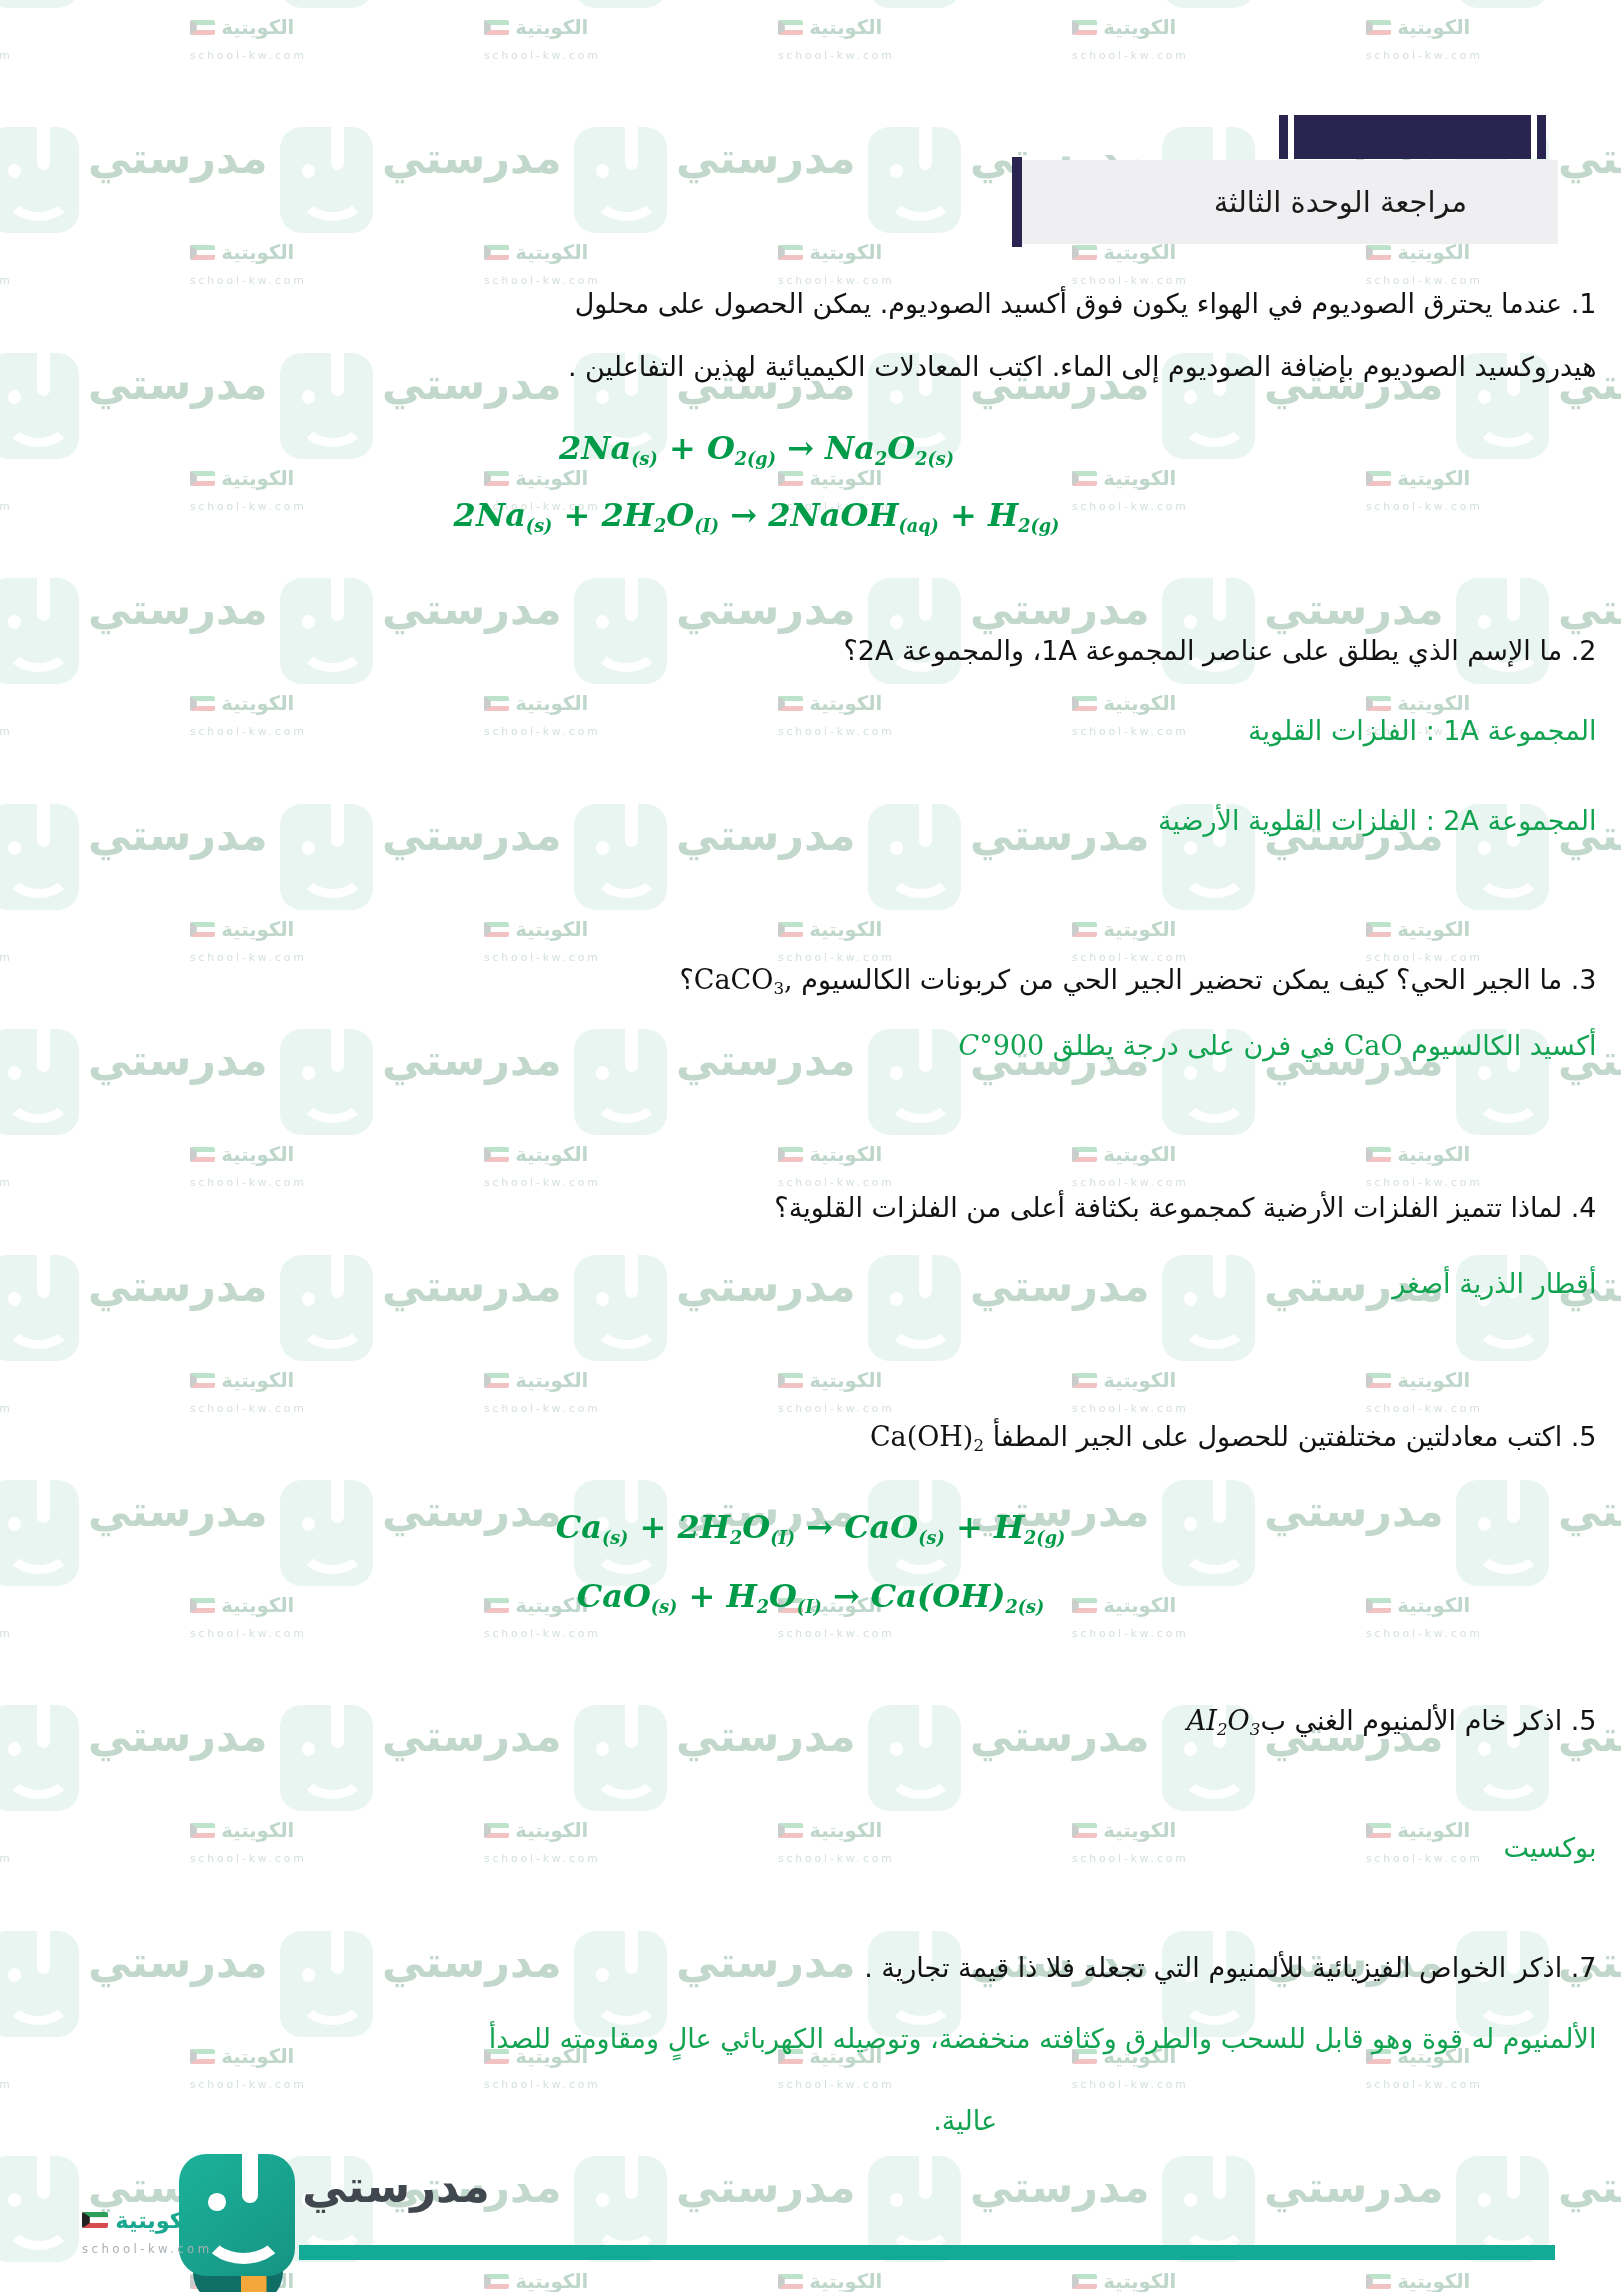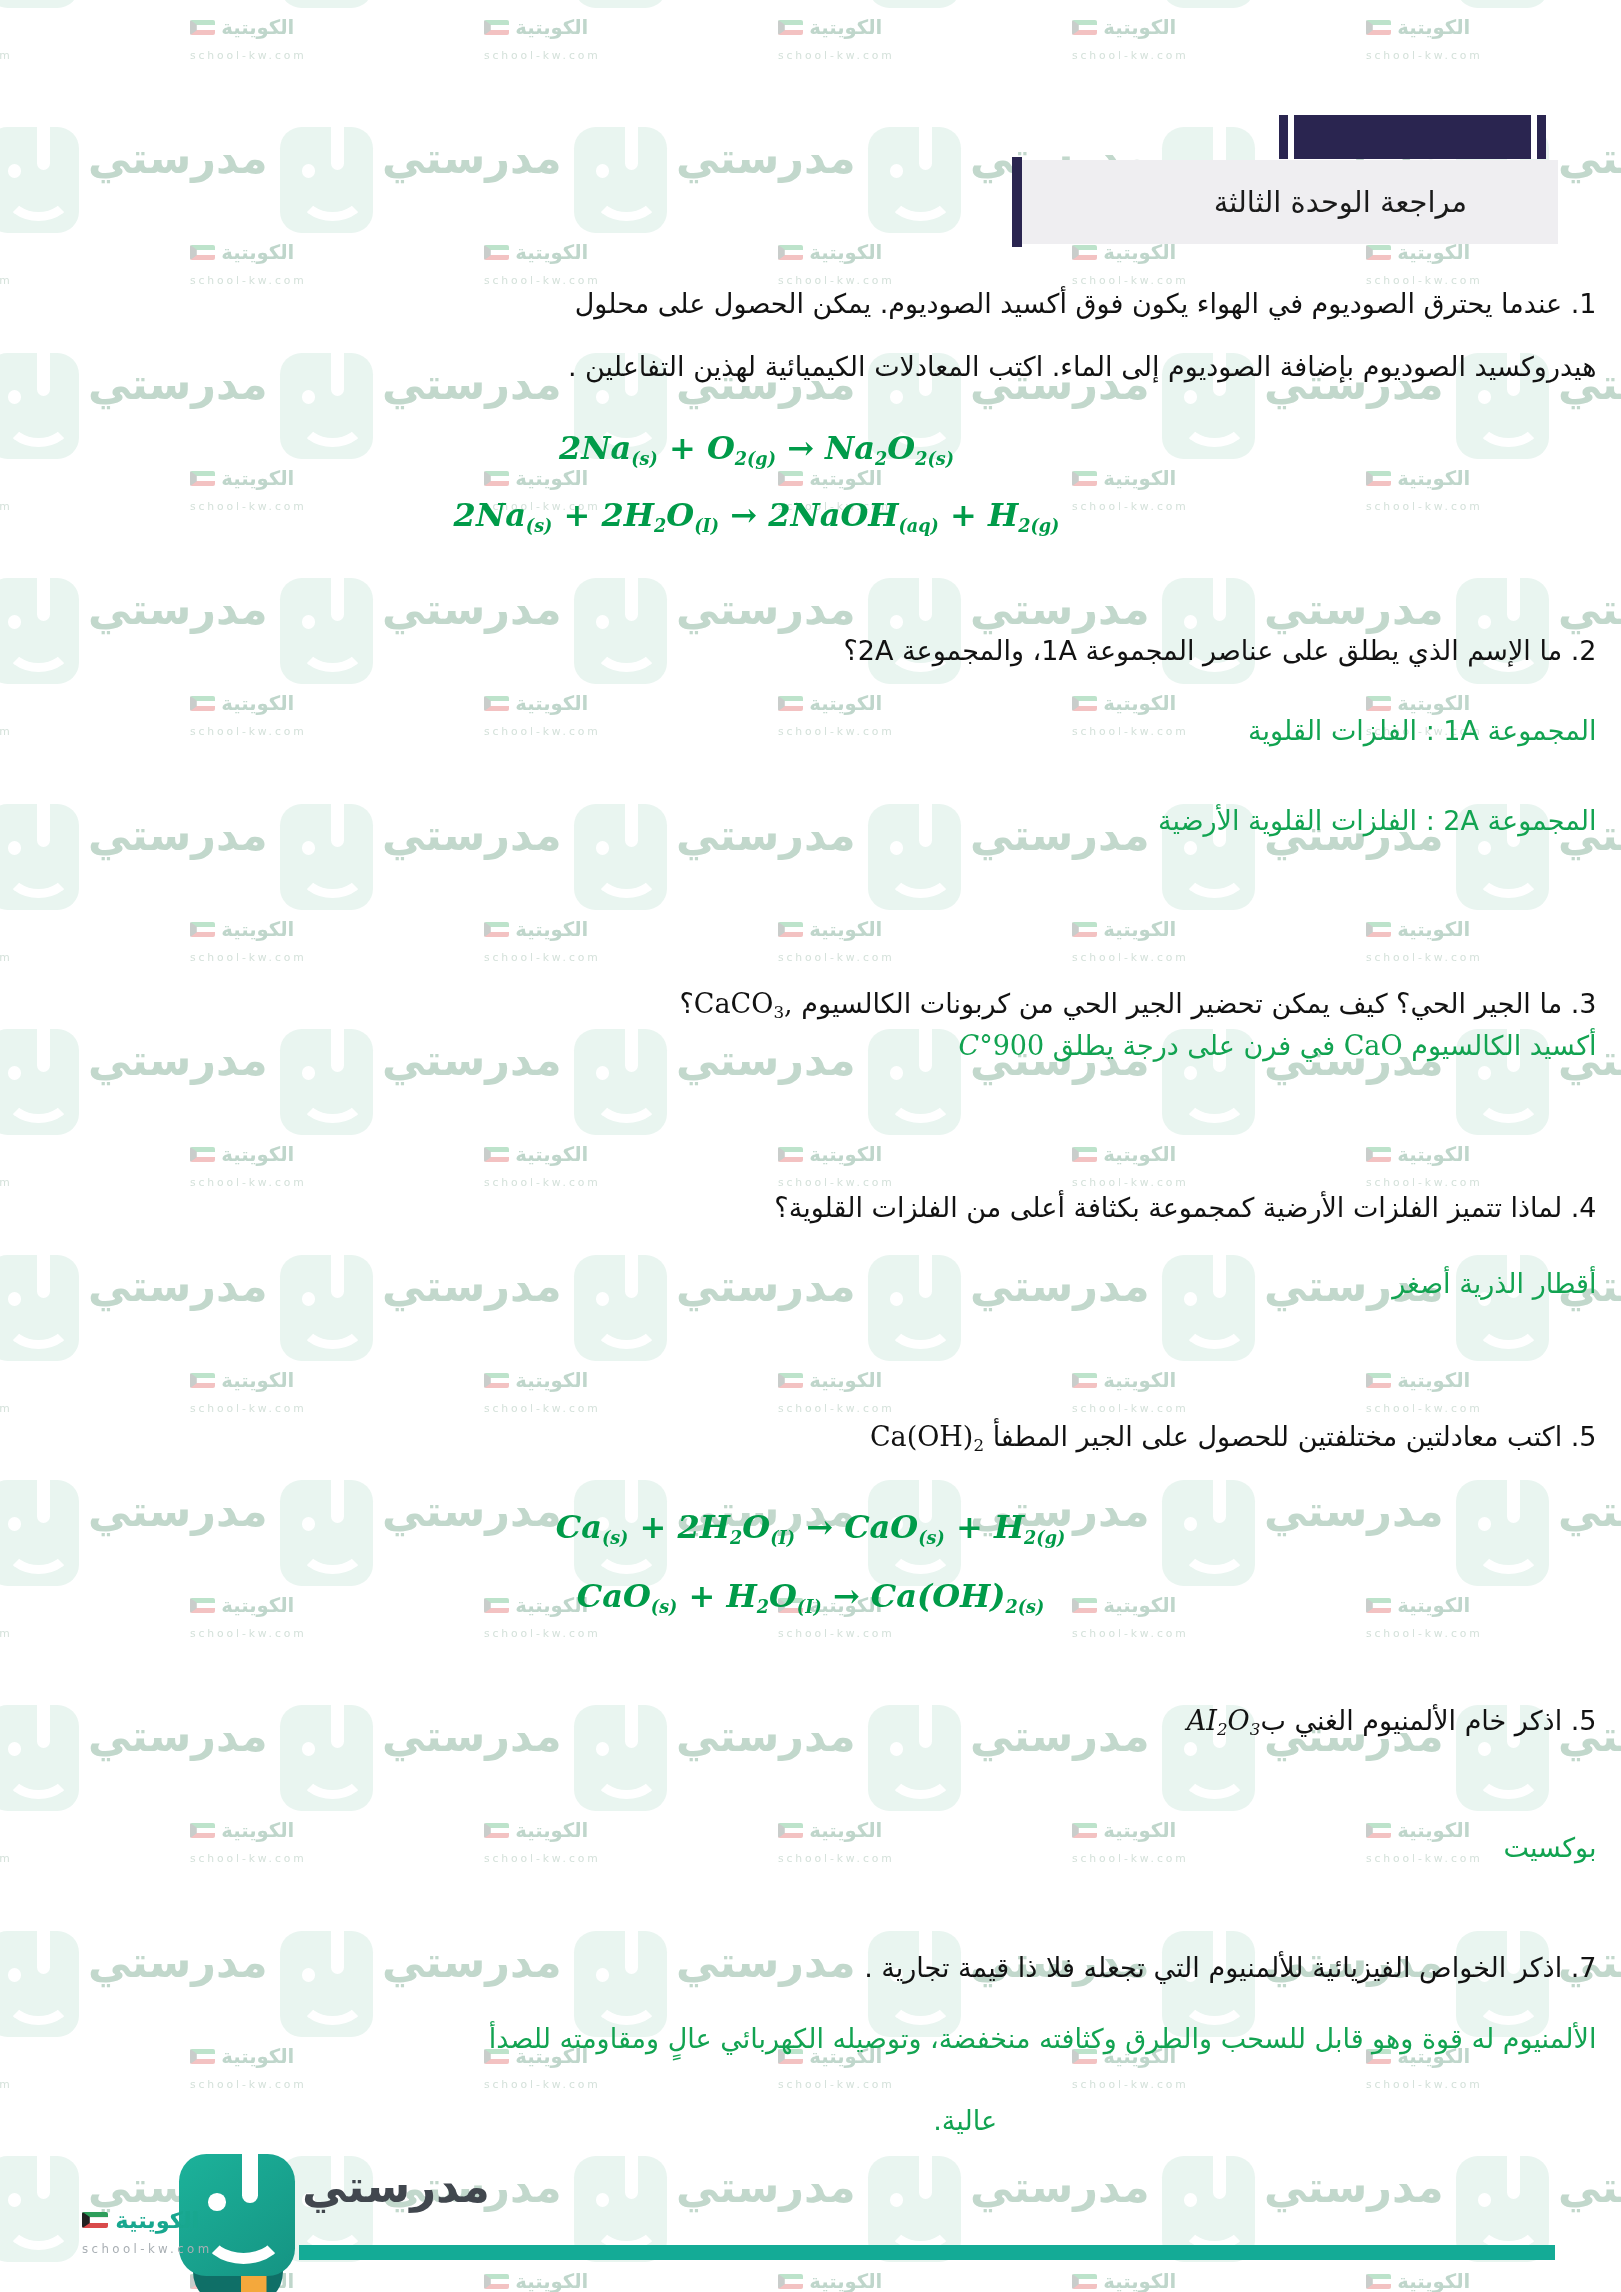--- a/index.html
+++ b/index.html
@@ -1175,21 +1175,21 @@
 
   <div class="q" style="top:286px">1. عندما يحترق الصوديوم في الهواء يكون فوق أكسيد الصوديوم. يمكن الحصول على محلول</div>
   <div class="q" style="top:349px">هيدروكسيد الصوديوم بإضافة الصوديوم إلى الماء. اكتب المعادلات الكيميائية لهذين التفاعلين .</div>
   <div class="eq shift" style="top:429px"><span>2Na</span><sub>(s)</sub><span> + O</span><sub>2(g)</sub><span> → Na</span><sub>2</sub><span>O</span><sub>2(s)</sub></div>
   <div class="eq shift" style="top:496px"><span>2Na</span><sub>(s)</sub><span> + 2H</span><sub>2</sub><span>O</span><sub>(I)</sub><span> → 2NaOH</span><sub>(aq)</sub><span> + H</span><sub>2(g)</sub></div>
 
   <div class="q" style="top:633px"><span>2. ما الإسم الذي يطلق على عناصر المجموعة </span><span class="seg-lat">1A</span><span>، والمجموعة </span><span class="seg-lat">2A</span><span>؟</span></div>
   <div class="a" style="top:713px"><span>المجموعة </span><span class="seg-lat">1A</span><span>  : الفلزات القلوية</span></div>
   <div class="a" style="top:803px"><span>المجموعة </span><span class="seg-lat">2A</span><span> : الفلزات القلوية الأرضية</span></div>
 
-  <div class="q" style="top:986px"><span>3. ما الجير الحي؟ كيف يمكن تحضير الجير الحي من كربونات الكالسيوم </span><span class="seg-form">,</span><span class="seg-form">CaCO</span><sub class="seg-form">3</sub><span>؟</span></div>
+  <div class="q" style="top:962px"><span>3. ما الجير الحي؟ كيف يمكن تحضير الجير الحي من كربونات الكالسيوم </span><span class="seg-form">,</span><span class="seg-form">CaCO</span><sub class="seg-form">3</sub><span>؟</span></div>
   <div class="a" style="top:1028px"><span>أكسيد الكالسيوم </span><span class="seg-form">CaO</span><span> في فرن على درجة يطلق </span><span class="seg-form">900°</span><span class="seg-math">C</span></div>
 
   <div class="q" style="top:1190px">4. لماذا تتميز الفلزات الأرضية كمجموعة بكثافة أعلى من الفلزات القلوية؟</div>
   <div class="a" style="top:1266px">أقطار الذرية أصغر</div>
 
   <div class="q" style="top:1419px"><span>5. اكتب معادلتين مختلفتين للحصول على الجير المطفأ </span><span class="seg-form">Ca(OH)</span><sub class="seg-form">2</sub></div>
   <div class="eq" style="top:1508px"><span>Ca</span><sub>(s)</sub><span> + 2H</span><sub>2</sub><span>O</span><sub>(I)</sub><span> → CaO</span><sub>(s)</sub><span> + H</span><sub>2(g)</sub></div>
   <div class="eq" style="top:1577px"><span>CaO</span><sub>(s)</sub><span> + H</span><sub>2</sub><span>O</span><sub>(I)</sub><span> → Ca(OH)</span><sub>2(s)</sub></div>
 
   <div class="q" style="top:1703px"><span>5. اذكر خام الألمنيوم الغني ب</span><span class="seg-math">AI</span><sub class="seg-math">2</sub><span class="seg-math">O</span><sub class="seg-math">3</sub></div>

